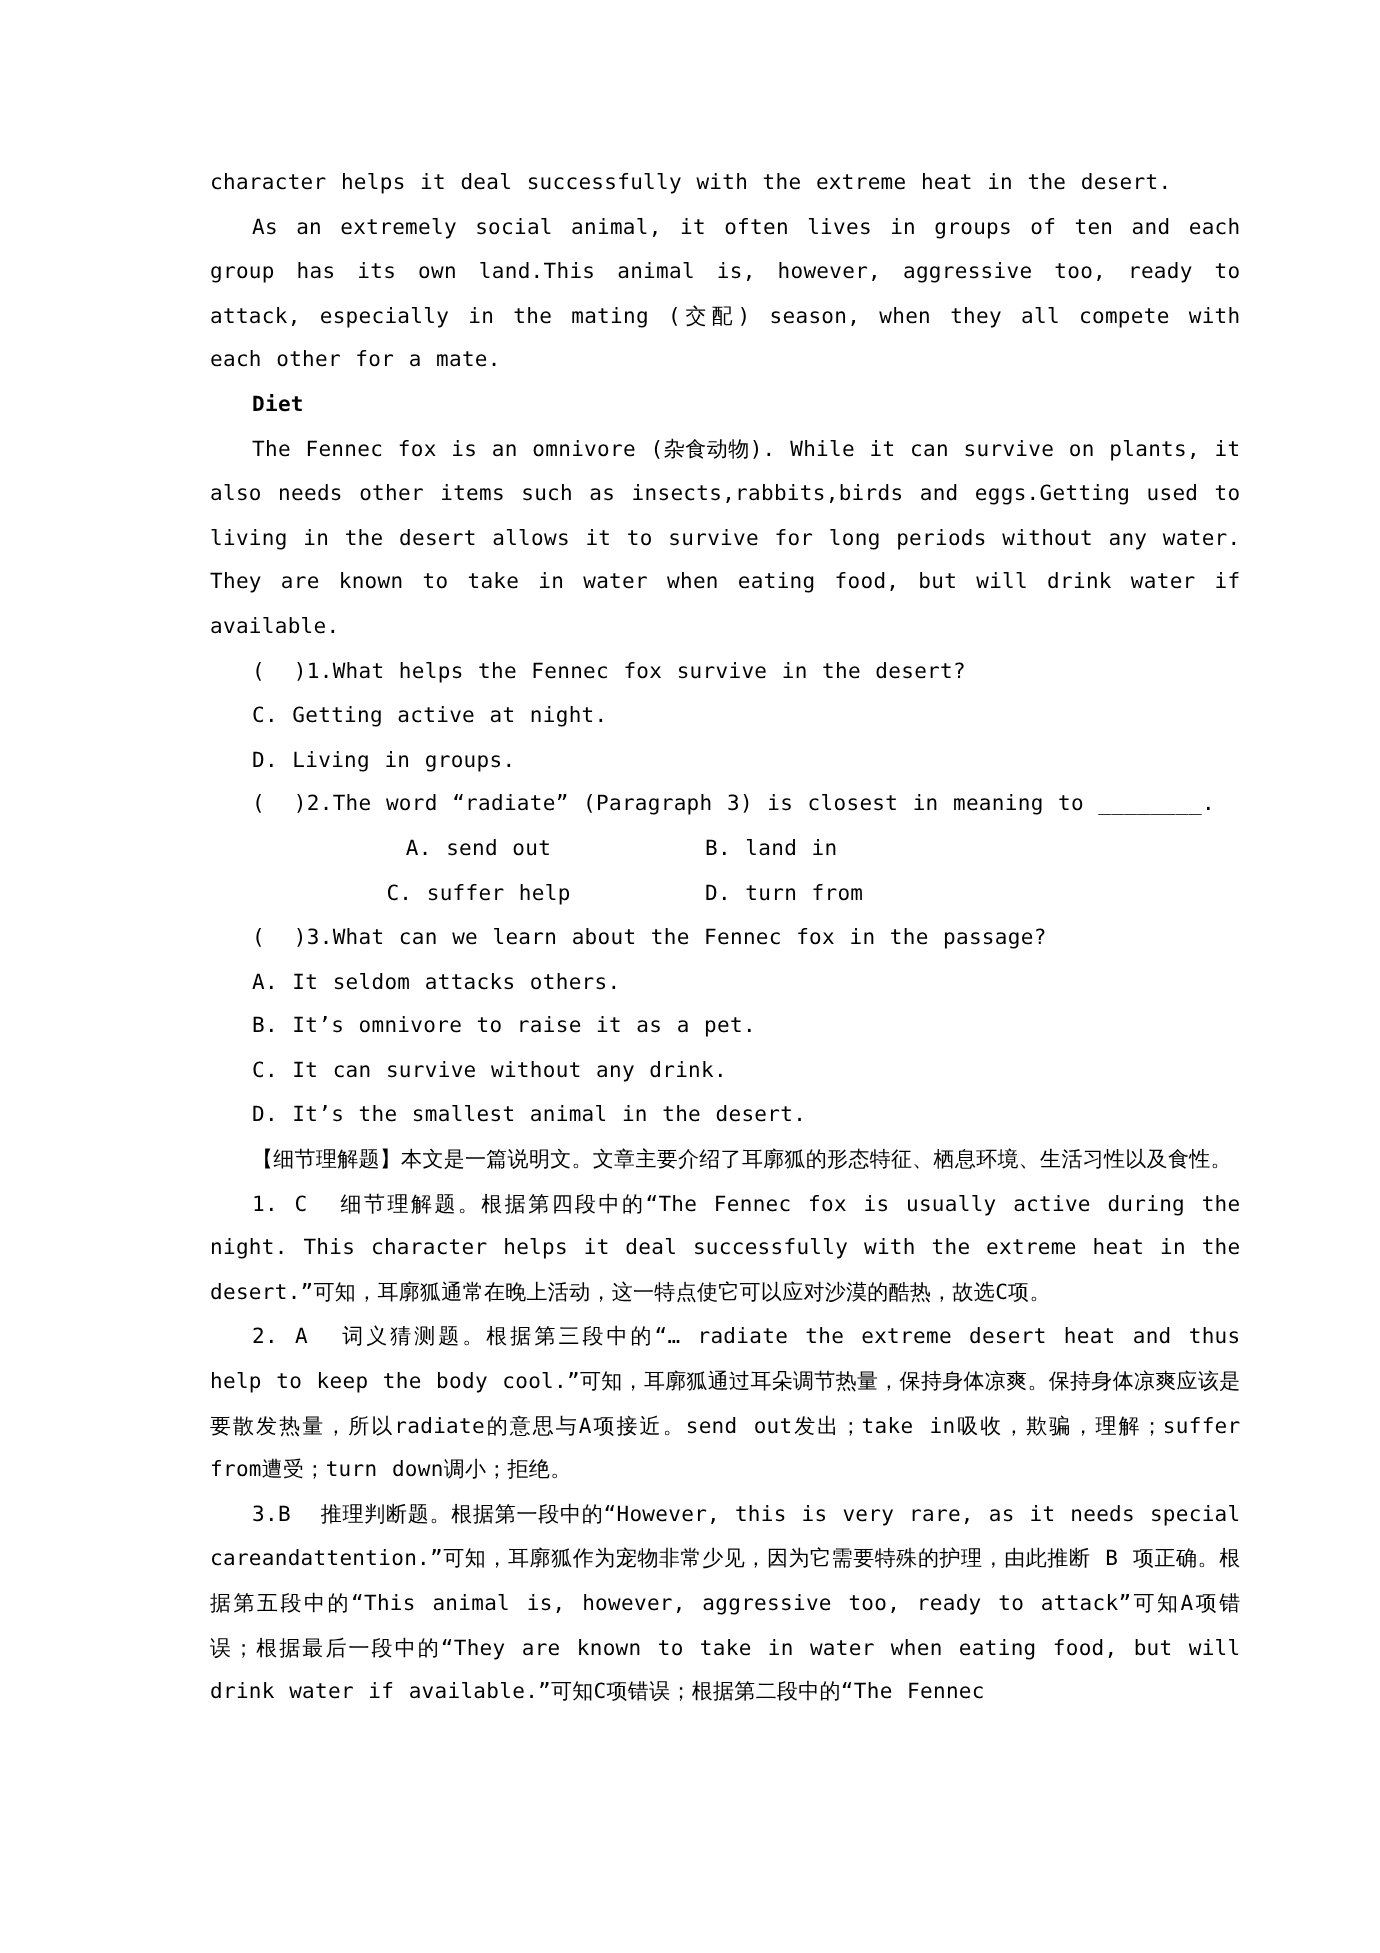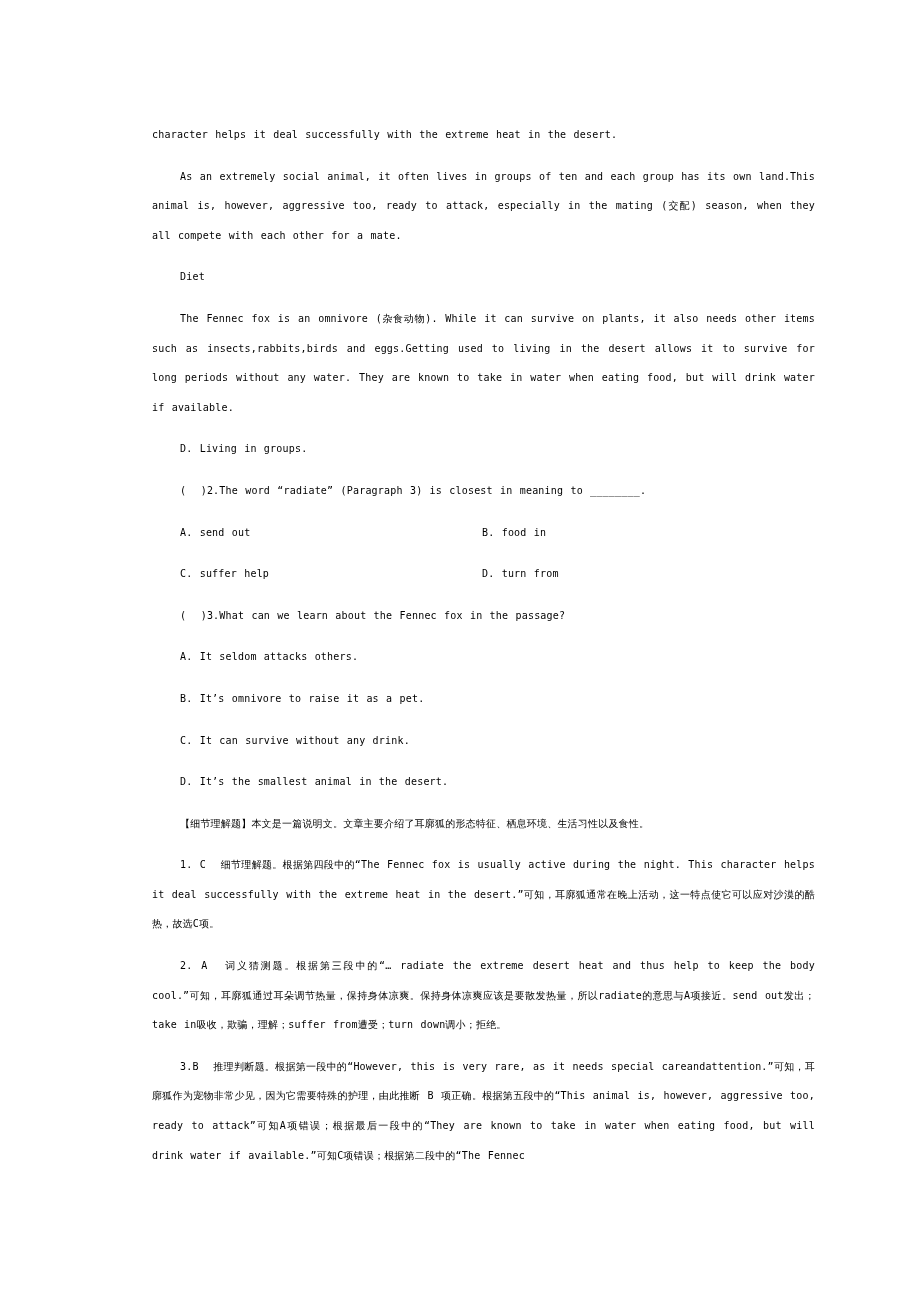--- a/index.html
+++ b/index.html
@@ -9,53 +9,55 @@
     color: #000000;
     font-family: "DejaVu Sans Mono", "Liberation Mono", monospace;
   }
   .page {
     box-sizing: border-box;
     width: 920px; height: 1302px;
     padding: 108px 93px 0 140px;
     overflow: hidden;
   }
   .ln {
-    margin: 12px;
-    font-size: 10px;
+    margin: 0;
+    font-size: 14px;
     line-height: 29.6px;
     text-align: justify;
     letter-spacing: 0.2px;
     word-spacing: 1px;
   }
   .ind { text-indent: 28px; }
-  .bold { font-weight: normal; }
+  .bold { font-weight: bold; }
   .cols {
     display: flex;
     padding-left: 28px;
-    text-align: left;
+    text-align: center;
   }
   .cols .col { white-space: pre; }
   .cols .col:first-child { flex: 0 0 302px; width: 302px; }
 </style>
 </head>
 <body>
 
 <div class="page">
 
   <p class="ln">character helps it deal successfully with the extreme heat in the desert.</p>
   <p class="ln ind">As an extremely social animal, it often lives in groups of ten and each group has its own land.This animal is, however, aggressive too, ready to attack, especially in the mating (交配) season, when they all compete with each other for a mate.</p>
   <p class="ln ind bold">Diet</p>
   <p class="ln ind">The Fennec fox is an omnivore (杂食动物). While it can survive on plants, it also needs other items such as insects,rabbits,birds and eggs.Getting used to living in the desert allows it to survive for long periods without any water. They are known to take in water when eating food, but will drink water if available.</p>
 
+  <p class="ln ind">(&nbsp;&nbsp;)1.What helps the Fennec fox survive in the desert?</p>
+  <p class="ln ind">C. Getting active at night.</p>
   <p class="ln ind">D. Living in groups.</p>
 
   <p class="ln ind">(&nbsp;&nbsp;)2.The word “radiate” (Paragraph 3) is closest in meaning to ________.</p>
   <div class="ln cols">
     <span class="col">A. send out</span>
-    <span class="col">B. food in</span>
+    <span class="col">B. land in</span>
   </div>
   <div class="ln cols">
     <span class="col">C. suffer help</span>
     <span class="col">D. turn from</span>
   </div>
 
   <p class="ln ind">(&nbsp;&nbsp;)3.What can we learn about the Fennec fox in the passage?</p>
   <p class="ln ind">A. It seldom attacks others.</p>
   <p class="ln ind">B. It’s omnivore to raise it as a pet.</p>
   <p class="ln ind">C. It can survive without any drink.</p>

